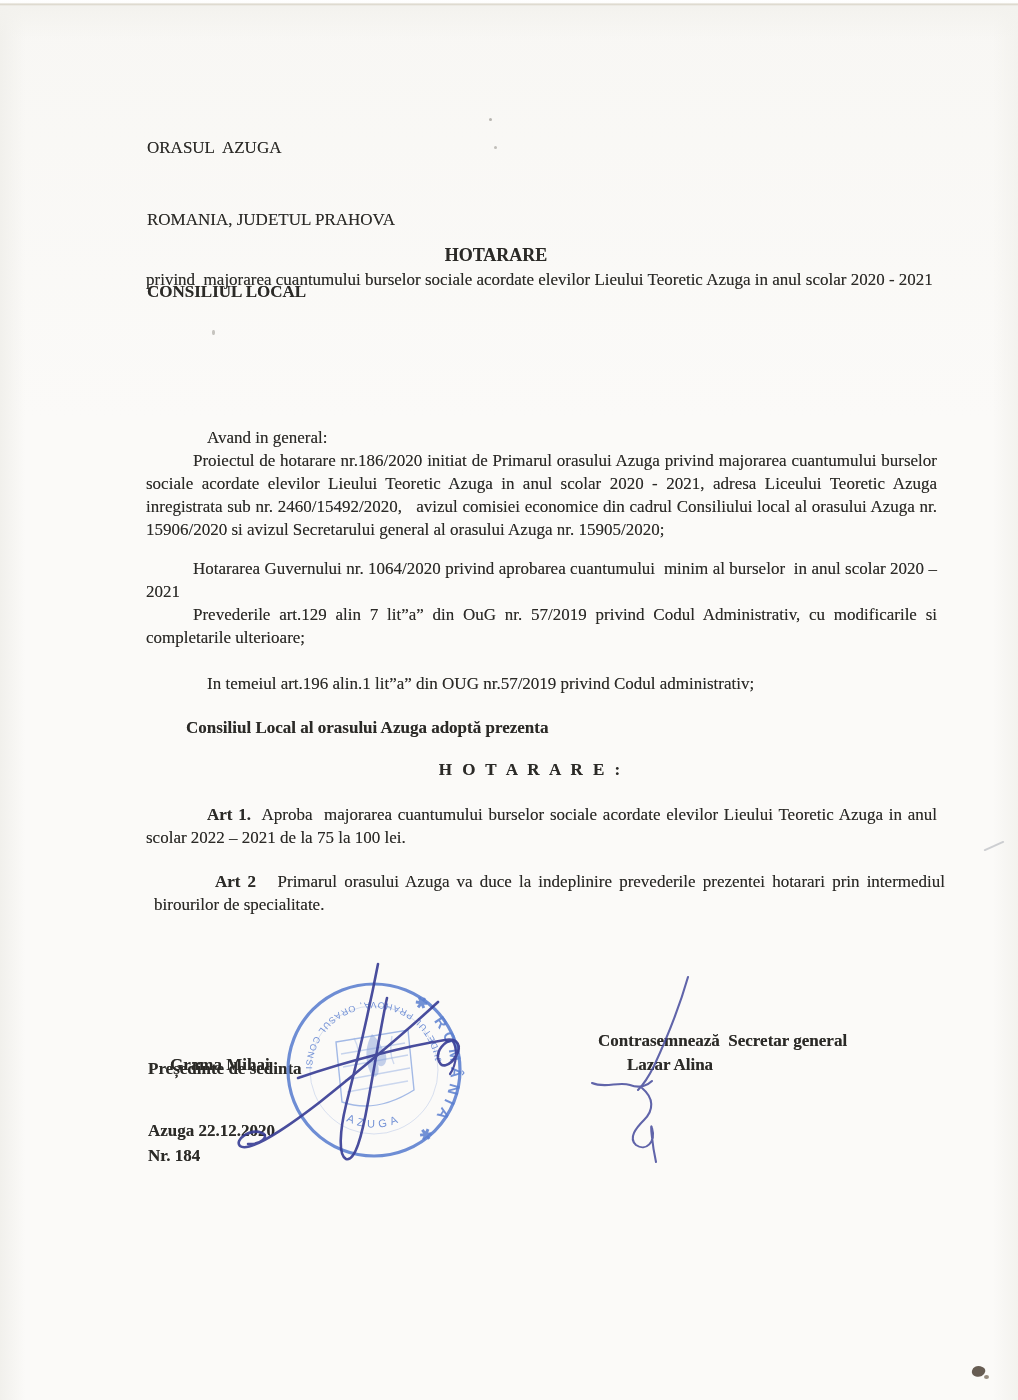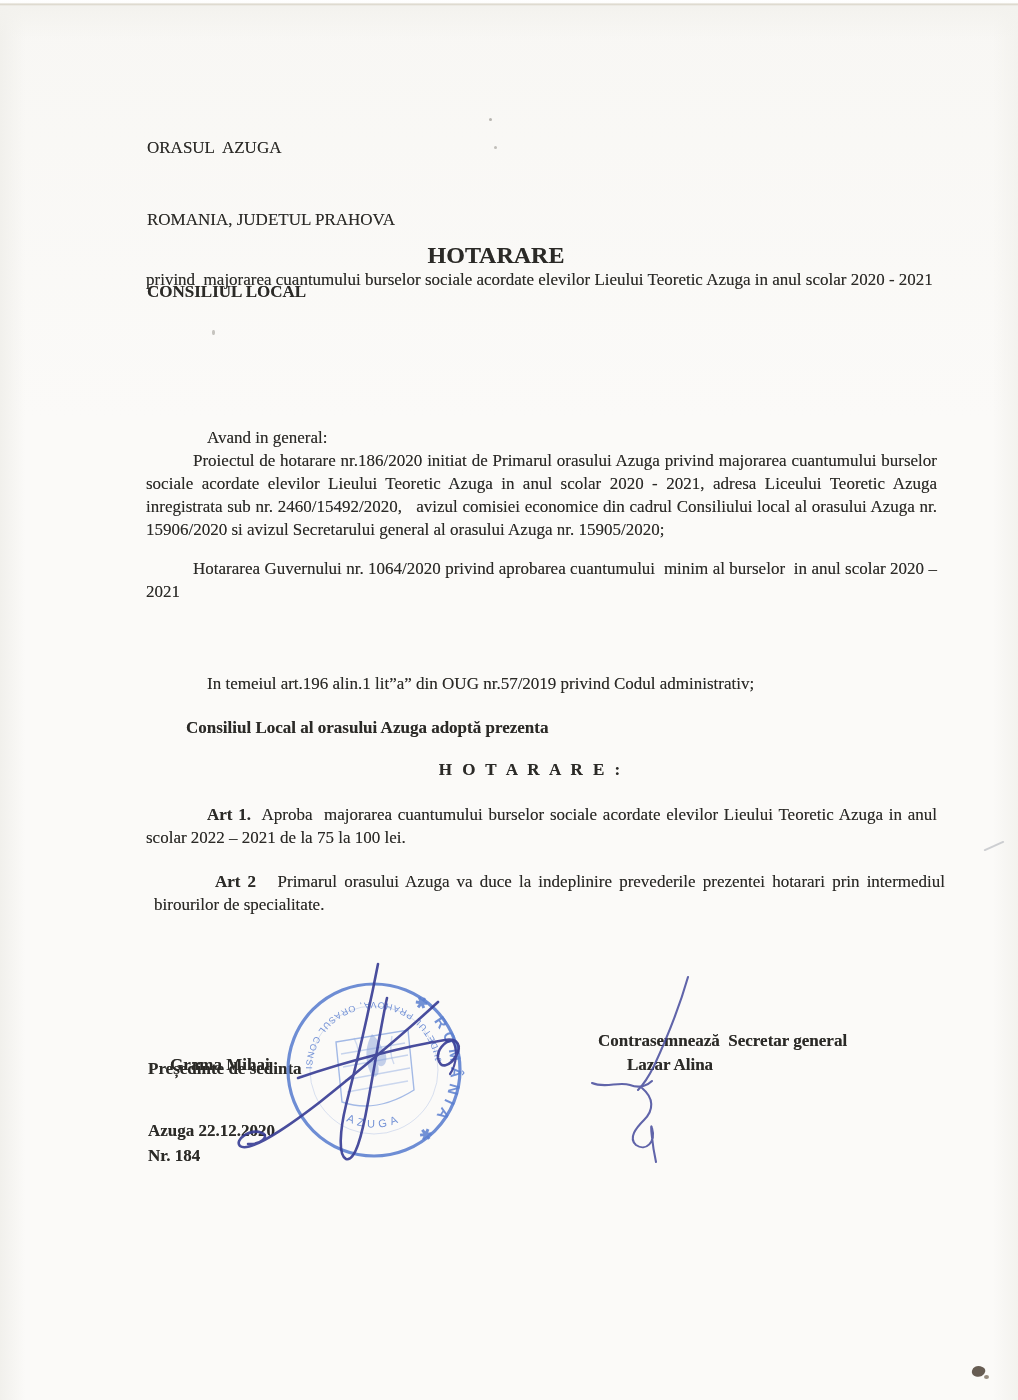--- a/index.html
+++ b/index.html
@@ -30,26 +30,27 @@
 <body>
 
 <div id="page">
 
   <div class="txt" style="left:147px;top:88px;line-height:24px;">
     <div>ORASUL  AZUGA</div>
     <div>ROMANIA, JUDETUL PRAHOVA</div>
     <div class="b">CONSILIUL LOCAL</div>
   </div>
 
-  <div class="txt b center" style="left:146px;top:244px;width:700px;font-size:24px;">HOTARARE</div>
+  <div class="txt b center" style="left:146px;top:244px;width:700px;font-size:18px;">HOTARARE</div>
   <div class="txt para" style="left:146px;top:268px;">privind  majorarea cuantumului burselor sociale acordate elevilor Lieului Teoretic Azuga in anul scolar 2020 - 2021</div>
 
   <div class="txt" style="left:207px;top:426px;">Avand in general:</div>
   <p class="txt para ind-sm" style="left:146px;top:449px;margin:0;">Proiectul de hotarare nr.186/2020 initiat de Primarul orasului Azuga privind majorarea cuantumului burselor sociale acordate elevilor Lieului Teoretic Azuga in anul scolar 2020 - 2021, adresa Liceului Teoretic Azuga inregistrata sub nr. 2460/15492/2020,   avizul comisiei economice din cadrul Consiliului local al orasului Azuga nr. 15906/2020 si avizul Secretarului general al orasului Azuga nr. 15905/2020;</p>
   <p class="txt para ind-sm" style="left:146px;top:557px;margin:0;">Hotararea Guvernului nr. 1064/2020 privind aprobarea cuantumului  minim al burselor  in anul scolar 2020 – 2021</p>
+  <p class="txt para ind-sm" style="left:146px;top:603px;margin:0;">Prevederile art.129 alin 7 lit”a” din OuG nr. 57/2019 privind Codul Administrativ, cu modificarile si completarile ulterioare;</p>
   <p class="txt para ind-lg" style="left:146px;top:672px;margin:0;">In temeiul art.196 alin.1 lit”a” din OUG nr.57/2019 privind Codul administrativ;</p>
 
   <div class="txt b" style="left:186px;top:716px;">Consiliul Local al orasului Azuga adoptă prezenta</div>
   <div class="txt b center" style="left:146px;top:758px;width:770px;letter-spacing:3px;text-align:center;">H O T A R A R E :</div>
 
   <p class="txt para ind-lg" style="left:146px;top:803px;margin:0;"><span class="b">Art 1.</span><span>  Aproba  majorarea cuantumului burselor sociale acordate elevilor Lieului Teoretic Azuga in anul scolar 2022 – 2021 de la 75 la 100 lei.</span></p>
   <p class="txt para ind-lg" style="left:154px;top:870px;margin:0;"><span class="b">Art 2</span><span>   Primarul orasului Azuga va duce la indeplinire prevederile prezentei hotarari prin intermediul birourilor de specialitate.</span></p>
 
   <div class="txt sig" style="left:148px;top:1057px;">Președinte de sedinta</div>
   <div class="txt sig" style="left:170px;top:1053px;">Grama Mihai</div>

